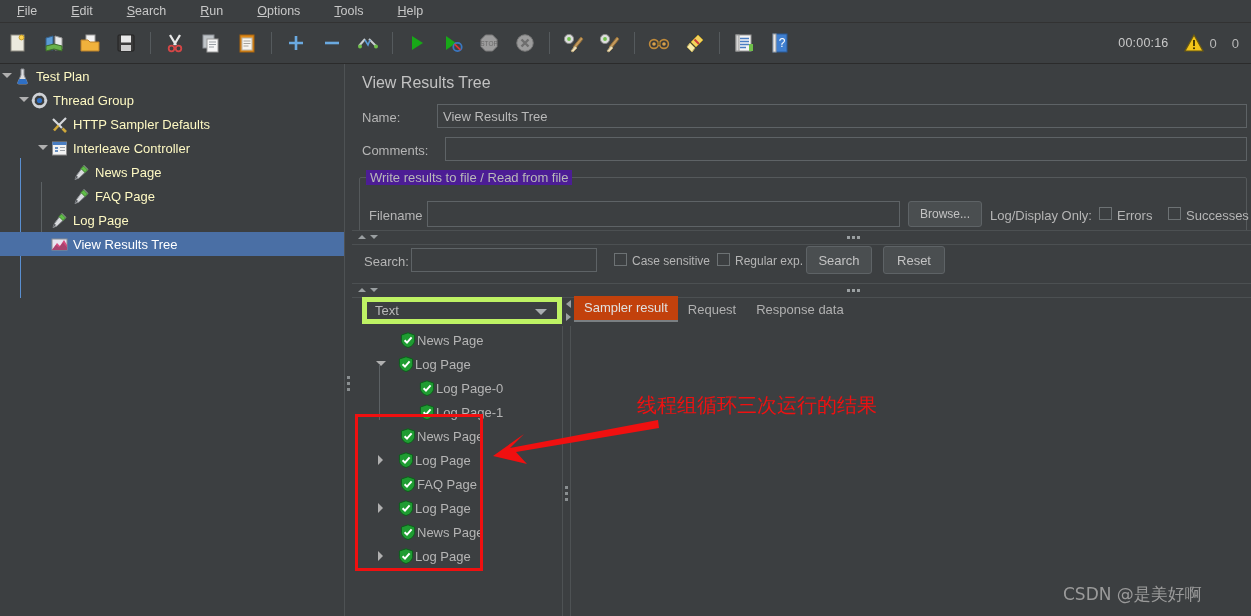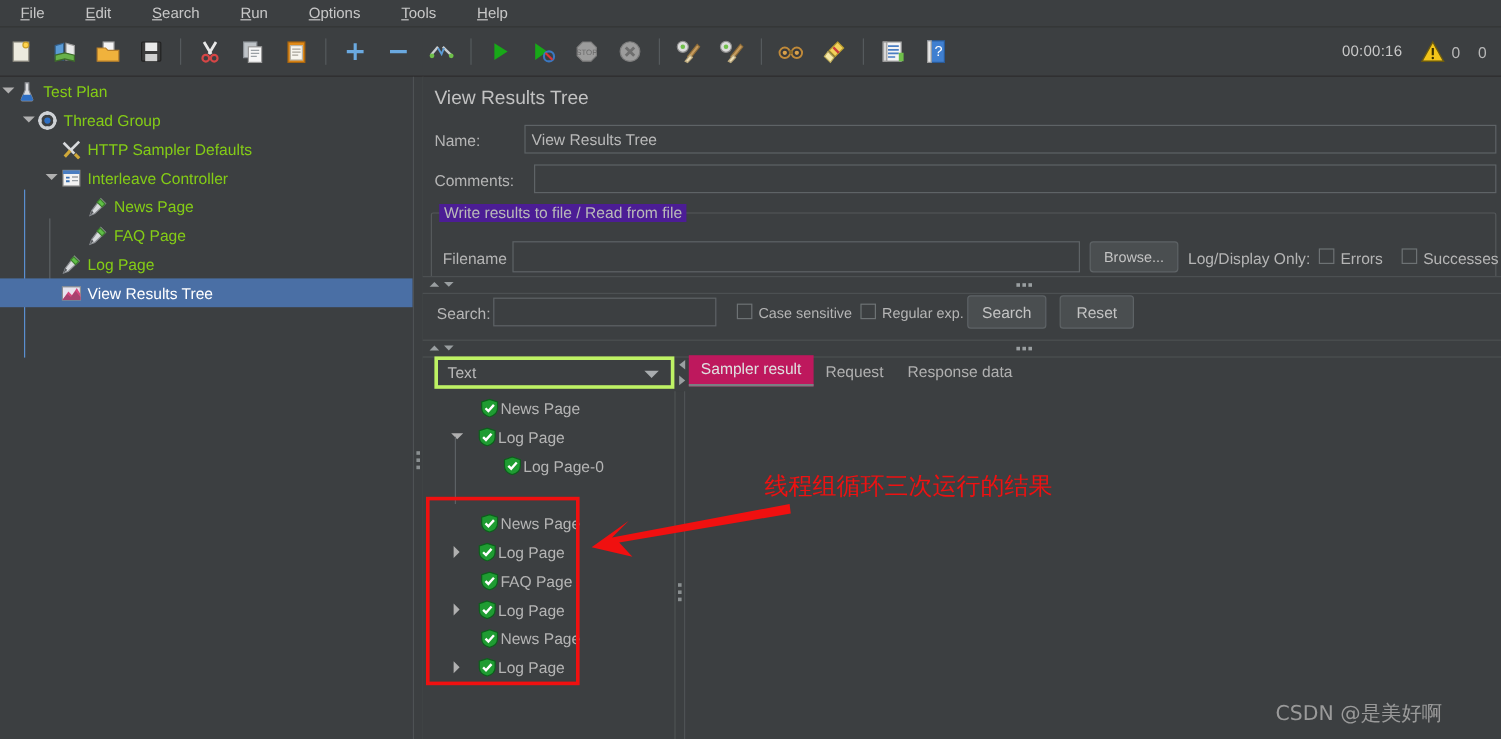--- a/index.html
+++ b/index.html
@@ -53,21 +53,21 @@
   .grip i{display:block;width:3px;height:3px;background:#8a8f91;margin-bottom:3px;}
 
   .right-panel{
     position:absolute;left:352px;top:64px;width:899px;height:552px;
     background:#3c3f41;overflow:hidden;
   }
 
   
   .trow{
     position:relative;height:24px;display:flex;align-items:center;
-    white-space:nowrap;cursor:default;font-size:13px;color:#84cc16;
+    white-space:nowrap;cursor:default;font-size:13px;color:#fef9c3;
   }
   .trow.sel{background:#4a6fa5;color:#ffffff;}
   .trow .lbl{margin-left:5px;}
   .tw{position:absolute;width:12px;height:12px;}
   .tw:after{
     content:"";position:absolute;left:2px;top:3px;
     border-left:5px solid transparent;border-right:5px solid transparent;
     border-top:5px solid #b0b0b0;
   }
   .tw.closed:after{
@@ -114,37 +114,37 @@
     border-bottom:1px solid #4c5052;background:#3c3f41;
   }
   .sp-up,.sp-dn{position:absolute;width:0;height:0;}
   .sp-up{border-left:4px solid transparent;border-right:4px solid transparent;border-bottom:4px solid #9a9fa1;}
   .sp-dn{border-left:4px solid transparent;border-right:4px solid transparent;border-top:4px solid #9a9fa1;}
   .dots3{position:absolute;display:flex;}
   .dots3 i{display:block;width:3px;height:3px;background:#9a9fa1;margin-right:2px;}
 
   
   .combo{
-    position:absolute;background:#3c3f41;border:3px solid #bef264;
+    position:absolute;background:#3c3f41;border:5px solid #bef264;
     box-sizing:border-box;display:flex;align-items:center;
     font-size:13px;color:#b9b9b9;padding-left:8px;cursor:default;
   }
   .combo .arrow{
     position:absolute;right:10px;top:50%;margin-top:-2px;width:0;height:0;
     border-left:6px solid transparent;border-right:6px solid transparent;
     border-top:6px solid #a9adaf;
   }
 
   
   .tabstrip{position:absolute;display:flex;align-items:flex-end;}
   .tab{
     padding:4px 10px 5px 10px;font-size:13px;color:#b0b0b0;cursor:default;
     white-space:nowrap;
   }
-  .tab.active{background:#be185d;color:#e0e0e0;border-bottom:2px solid #7a7f82;}
+  .tab.active{background:#c2410c;color:#e0e0e0;border-bottom:2px solid #7a7f82;}
   .tabscroll{
     position:absolute;width:9px;height:30px;
   }
   .tabscroll .a{position:absolute;width:0;height:0;
     border-top:4px solid transparent;border-bottom:4px solid transparent;}
   .tabscroll .l{border-right:5px solid #9a9fa1;left:1px;top:4px;}
   .tabscroll .r{border-left:5px solid #9a9fa1;left:1px;top:17px;}
 
   
   .rrow{
@@ -581,20 +581,29 @@
     <div class="rrow" style="left:8px;top:312px;">
       <span class="ico" style="margin-left:59px;">
         <svg width="16" height="16" viewBox="0 0 16 16">
             <path d="M8 0.8 L14.6 3 v5.3 C14.6 12 11.6 14.6 8 15.5 C4.4 14.6 1.4 12 1.4 8.3 V3 Z" fill="#1f9c32" stroke="#0d5e1c"></path>
             <path d="M4.6 8.2 L7 10.6 L11.6 5.4" stroke="#ffffff" stroke-width="2" fill="none"></path>
           </svg>
       </span>
       <span class="lbl">Log Page-0</span>
     </div>
 
+    <div class="rrow" style="left:8px;top:336px;">
+      <span class="ico" style="margin-left:59px;">
+        <svg width="16" height="16" viewBox="0 0 16 16">
+            <path d="M8 0.8 L14.6 3 v5.3 C14.6 12 11.6 14.6 8 15.5 C4.4 14.6 1.4 12 1.4 8.3 V3 Z" fill="#1f9c32" stroke="#0d5e1c"></path>
+            <path d="M4.6 8.2 L7 10.6 L11.6 5.4" stroke="#ffffff" stroke-width="2" fill="none"></path>
+          </svg>
+      </span>
+      <span class="lbl">Log Page-1</span>
+    </div>
 
     <div class="rrow" style="left:8px;top:360px;">
       <span class="ico" style="margin-left:40px;">
         <svg width="16" height="16" viewBox="0 0 16 16">
             <path d="M8 0.8 L14.6 3 v5.3 C14.6 12 11.6 14.6 8 15.5 C4.4 14.6 1.4 12 1.4 8.3 V3 Z" fill="#1f9c32" stroke="#0d5e1c"></path>
             <path d="M4.6 8.2 L7 10.6 L11.6 5.4" stroke="#ffffff" stroke-width="2" fill="none"></path>
           </svg>
       </span>
       <span class="lbl">News Page</span>
     </div>

